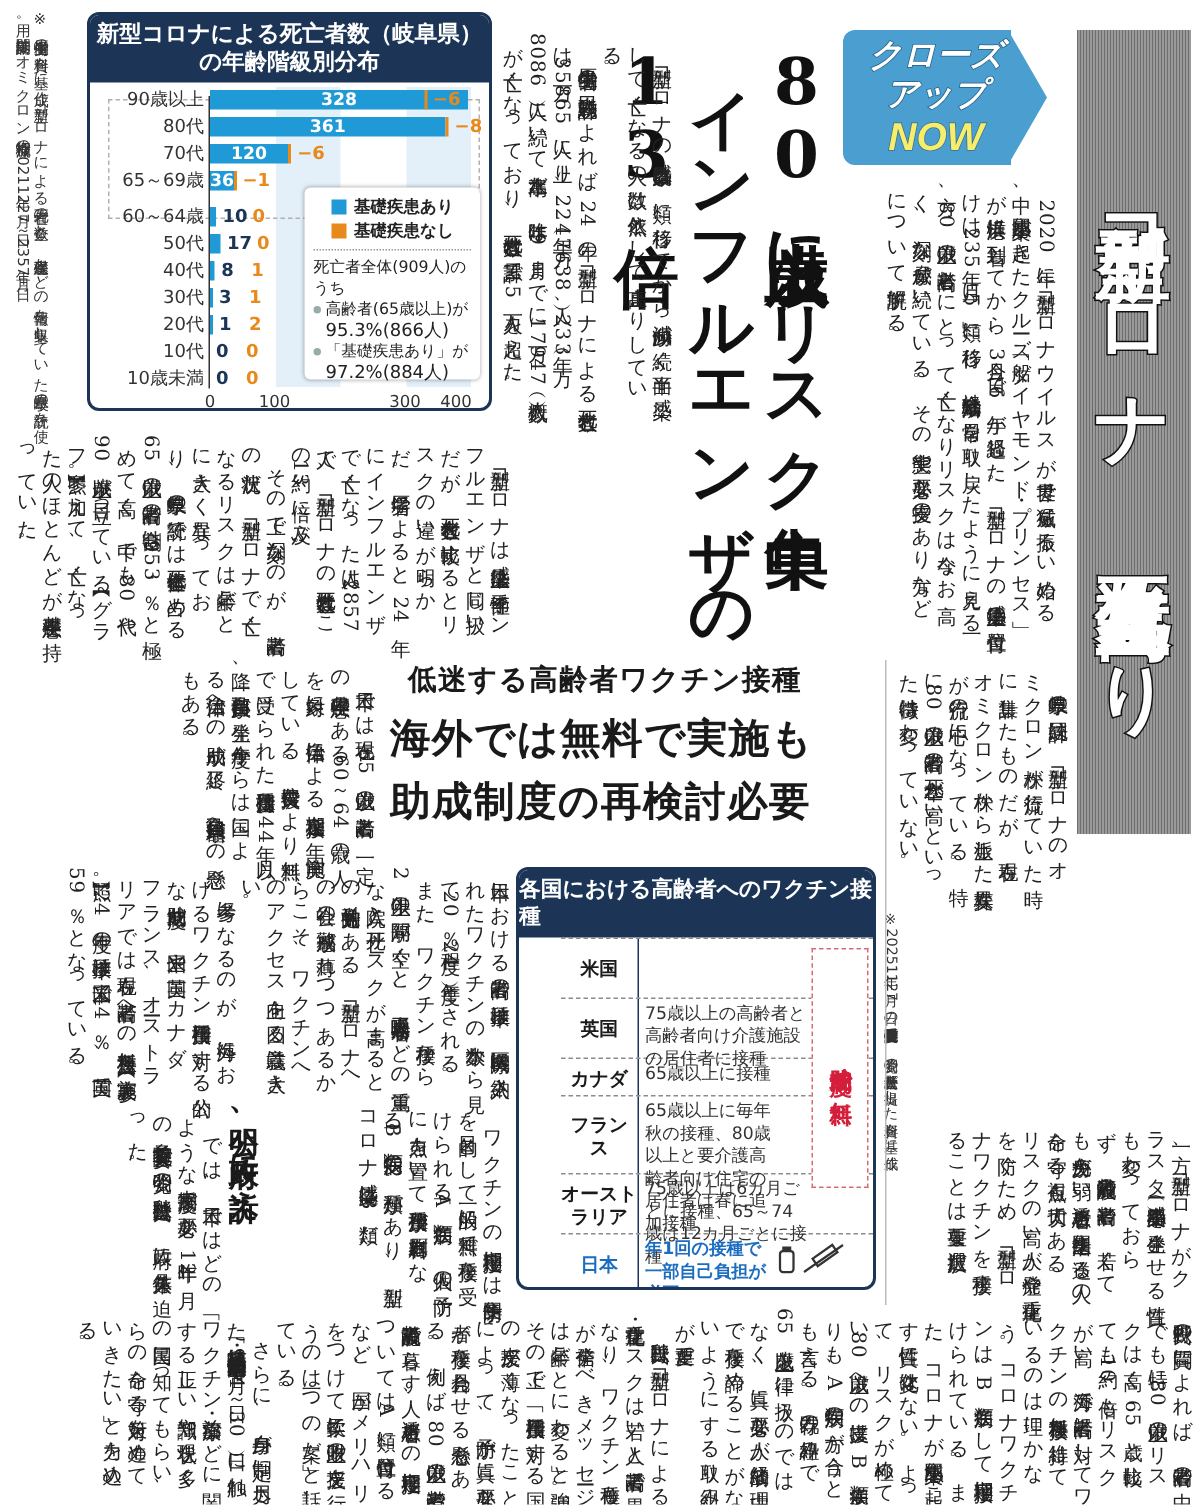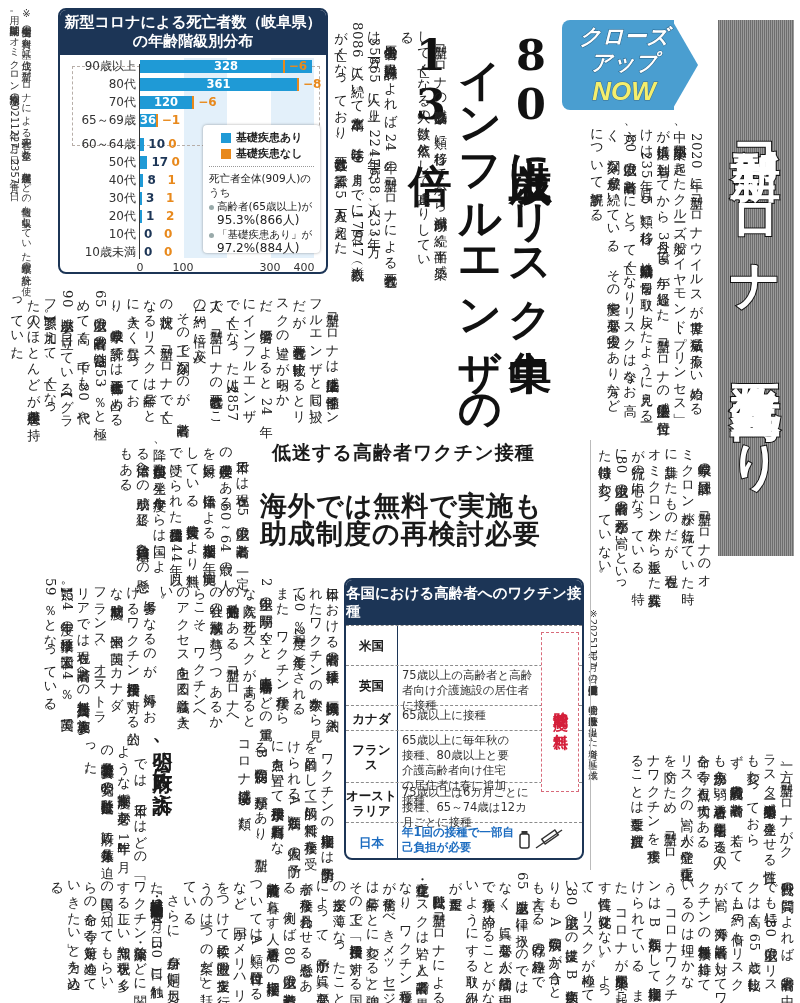--- a/index.html
+++ b/index.html
@@ -60,27 +60,27 @@
   .legend .dot { display: inline-block; width: 5px; height: 5px; border-radius: 50%; background: #9aa; margin-right: 3px; vertical-align: middle; }
 
   .note-left { position: absolute; left: 8px; top: 8px; height: 272px; font-size: 10px; line-height: 12px; writing-mode: vertical-rl; font-family: "DejaVu Sans", sans-serif; color: #333; }
 
   
   .rule { position: absolute; background: #555; }
 
   
   .sub1 { position: absolute; left: 272px; top: 440px; font-weight: bold; font-size: 19px; font-family: "DejaVu Sans", sans-serif; letter-spacing: 1px; }
   .sub2, .sub3 { position: absolute; left: 260px; font-family: "DejaVu Serif", serif; font-weight: bold; font-size: 27px; letter-spacing: 1px; }
-  .sub2 { top: 474px; margin-top: 14px; }
+  .sub2 { top: 474px; }
   .sub3 { top: 516px; }
 
   
   .vtable { position: absolute; left: 344px; top: 578px; width: 240px; height: 282px; border: 2px solid #1c3556; border-radius: 8px; overflow: hidden; background: #fff; }
   .vtable .th { background: #1c3556; color: #fff; text-align: left; font-weight: bold; font-size: 14.5px; line-height: 18px; padding: 4px 0 5px; }
-  .vtable .tr { display: flex; border-top: 1px dashed #8c8c8c; }
+  .vtable .tr { display: flex; border-top: 1px dashed #8c8c8c; margin-left: 28px; }
   .vtable .tr:first-of-type { border-top: none; }
   .vtable .c1 { width: 52px; border-right: 1px solid #1c3556; display: flex; align-items: center; justify-content: center; font-weight: bold; font-size: 12.5px; text-align: center; line-height: 15px; }
   .vtable .c2 { flex: 1; font-size: 11.5px; line-height: 15px; padding: 2px 4px; color: #333; }
   .vtable .jp .c1, .vtable .jp .c2 { color: #1c6cc0; font-weight: bold; }
   .vtable .free { position: absolute; left: 195px; top: 52px; width: 38px; height: 160px; border: 1px dashed #d86a7a; color: #d41f3a; font-weight: bold; font-size: 15px;
     writing-mode: vertical-rl; text-orientation: upright; display: flex; align-items: center; justify-content: center; background: #fff; letter-spacing: 1px; }
   .vtable .syr { position: absolute; right: 14px; bottom: 8px; width: 50px; height: 24px; }
 
   .note-table { position: absolute; left: 588px; top: 608px; writing-mode: vertical-rl; font-size: 9.5px; line-height: 11px; color: #333; height: 220px; }
 </style>

